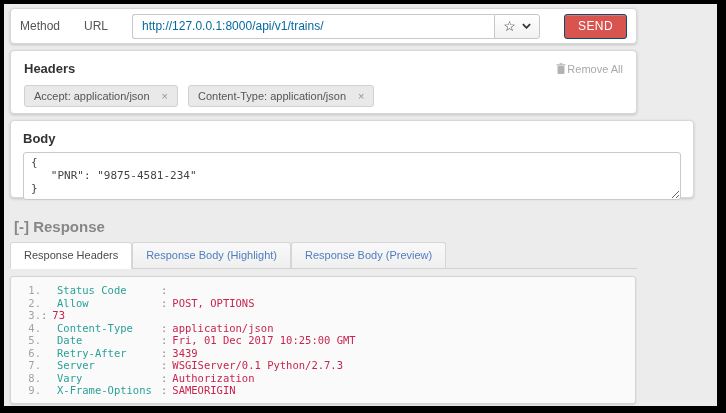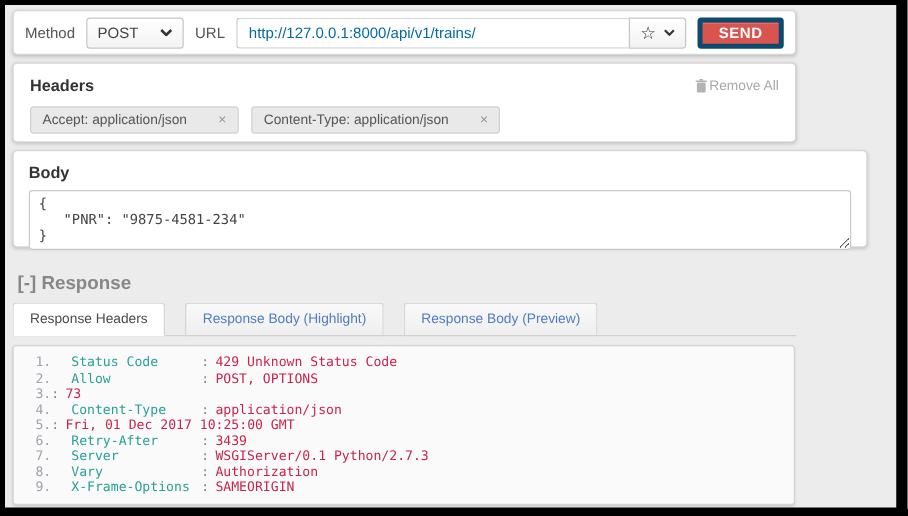--- a/index.html
+++ b/index.html
@@ -20,21 +20,21 @@
     position: absolute;
     background: #fff;
     border: 1px solid #d7d7d7;
     border-radius: 4px;
     box-shadow: 0 1px 3px rgba(0,0,0,0.18);
   }
 
   
   .request-bar {
     left: 6px; top: 4px; width: 627px; height: 36px;
-    display: flex; align-items: center; gap: 9px;
+    display: flex; align-items: center; gap: 24px;
     padding: 0 9px;
   }
   .field-label { font-size: 12px; color: #555; }
   .method-select {
     width: 78px; height: 25px;
     border: 1px solid #c6c6c6; border-radius: 3px;
     background: linear-gradient(#ffffff, #f3f3f3);
     display: flex; align-items: center; justify-content: space-between;
     padding: 0 8px; font-size: 12px; color: #444;
     cursor: pointer;
@@ -52,36 +52,36 @@
     width: 46px; height: 25px;
     border: 1px solid #c6c6c6; border-radius: 0 3px 3px 0;
     background: linear-gradient(#ffffff, #f1f1f1);
     display: flex; align-items: center; justify-content: center; gap: 6px;
     cursor: pointer;
   }
   .star-glyph { font-size: 14px; color: #333; line-height: 1; }
   .send-btn {
     height: 25px; padding: 0 13px;
     background: #d9534f;
-    border: 4px solid #0c4a6e; border-radius: 3px;
-    color: #fff; font-size: 12px; font-weight: bold; letter-spacing: 0.4px;
+    border: 1px solid #0c4a6e; border-radius: 3px;
+    color: #fff; font-size: 12px; font-weight: normal; letter-spacing: 0.4px;
     cursor: pointer;
     box-shadow: inset 0 1px 0 rgba(255,255,255,0.2);
   }
 
   
   .headers-panel { left: 6px; top: 46px; width: 627px; height: 64px; padding: 10px 13px; }
   .panel-title-row { display: flex; justify-content: space-between; align-items: center; }
   .panel-title { font-size: 13px; font-weight: bold; color: #333; }
   .remove-all { display: flex; align-items: center; gap: 1px; font-size: 11px; color: #a9a9a9; cursor: pointer; }
   .tags-row { margin-top: 9px; display: flex; gap: 10px; }
   .tag {
     background: #e9e9e9; border: 1px solid #d1d1d1; border-radius: 3px;
     padding: 4px 9px; font-size: 11px; color: #555;
-    display: inline-flex; align-items: center; gap: 25px;
+    display: inline-flex; align-items: center; gap: 12px;
   }
   .tag-close { color: #949494; font-size: 11px; cursor: pointer; line-height: 1; }
 
   
   .body-panel { left: 6px; top: 116px; width: 684px; height: 78px; padding: 8px 12px; }
   .body-textarea {
     margin-top: 5px; width: 100%; height: 48px;
     border: 1px solid #cacaca; border-radius: 3px;
     font-family: "DejaVu Sans Mono", monospace;
     font-size: 11px; line-height: 13px; color: #444;
@@ -90,21 +90,21 @@
   }
 
   
   .response-title {
     position: absolute; left: 10px; top: 214px;
     font-size: 15px; font-weight: bold; color: #878787;
     cursor: pointer;
   }
   .tab-bar {
     position: absolute; left: 6px; top: 238px; width: 627px;
-    display: flex; gap: 16px; align-items: center;
+    display: flex; gap: 0; align-items: center;
     border-bottom: 1px solid #d2d2d2;
   }
   .tab {
     font-size: 11px; padding: 6px 13px 7px;
     border: 1px solid #d6d6d6; border-bottom: none;
     border-radius: 3px 3px 0 0;
     background: linear-gradient(#f9f9f9, #efefef);
     color: #4f7dbf; cursor: pointer;
     margin-bottom: -1px; position: relative;
     border-bottom: 1px solid #d2d2d2;
@@ -130,28 +130,20 @@
 
   svg { display: block; }
 </style>
 </head>
 <body>
 
 <div class="screen">
 
   <div class="panel request-bar">
     <span class="field-label">Method</span>
-    <div class="method-select">
-      <span>POST</span>
-      <span>
-        <svg width="10" height="6" viewBox="0 0 10 6">
-            <path d="M1 1 L5 5 L9 1" stroke="#333" stroke-width="2" fill="none"></path>
-          </svg>
-      </span>
-    </div>
     <span class="field-label">URL</span>
     <div class="url-group">
       <input class="url-input" type="text" value="http://127.0.0.1:8000/api/v1/trains/" style="">
       <div class="fav-group">
         <span class="star-glyph">☆</span>
         <span>
           <svg width="9" height="6" viewBox="0 0 10 6">
               <path d="M1 1 L5 5 L9 1" stroke="#333" stroke-width="2" fill="none"></path>
             </svg>
         </span>
@@ -206,21 +198,20 @@
 
       <div class="tab">Response Body (Preview)</div>
     </div>
 
   <div class="response-box">
 
       <div class="hrow">
         <span class="hnum">1.</span>
         <span class="hname">Status Code</span>
         <span class="hcolon">:</span>
-        <span class="hval">429 Unknown Status Code</span>
       </div>
 
       <div class="hrow">
         <span class="hnum">2.</span>
         <span class="hname">Allow</span>
         <span class="hcolon">:</span>
         <span class="hval">POST, OPTIONS</span>
       </div>
 
       <div class="hrow">
@@ -231,20 +222,21 @@
 
       <div class="hrow">
         <span class="hnum">4.</span>
         <span class="hname">Content-Type</span>
         <span class="hcolon">:</span>
         <span class="hval">application/json</span>
       </div>
 
       <div class="hrow">
         <span class="hnum">5.</span>
+        <span class="hname">Date</span>
         <span class="hcolon">:</span>
         <span class="hval">Fri, 01 Dec 2017 10:25:00 GMT</span>
       </div>
 
       <div class="hrow">
         <span class="hnum">6.</span>
         <span class="hname">Retry-After</span>
         <span class="hcolon">:</span>
         <span class="hval">3439</span>
       </div>

